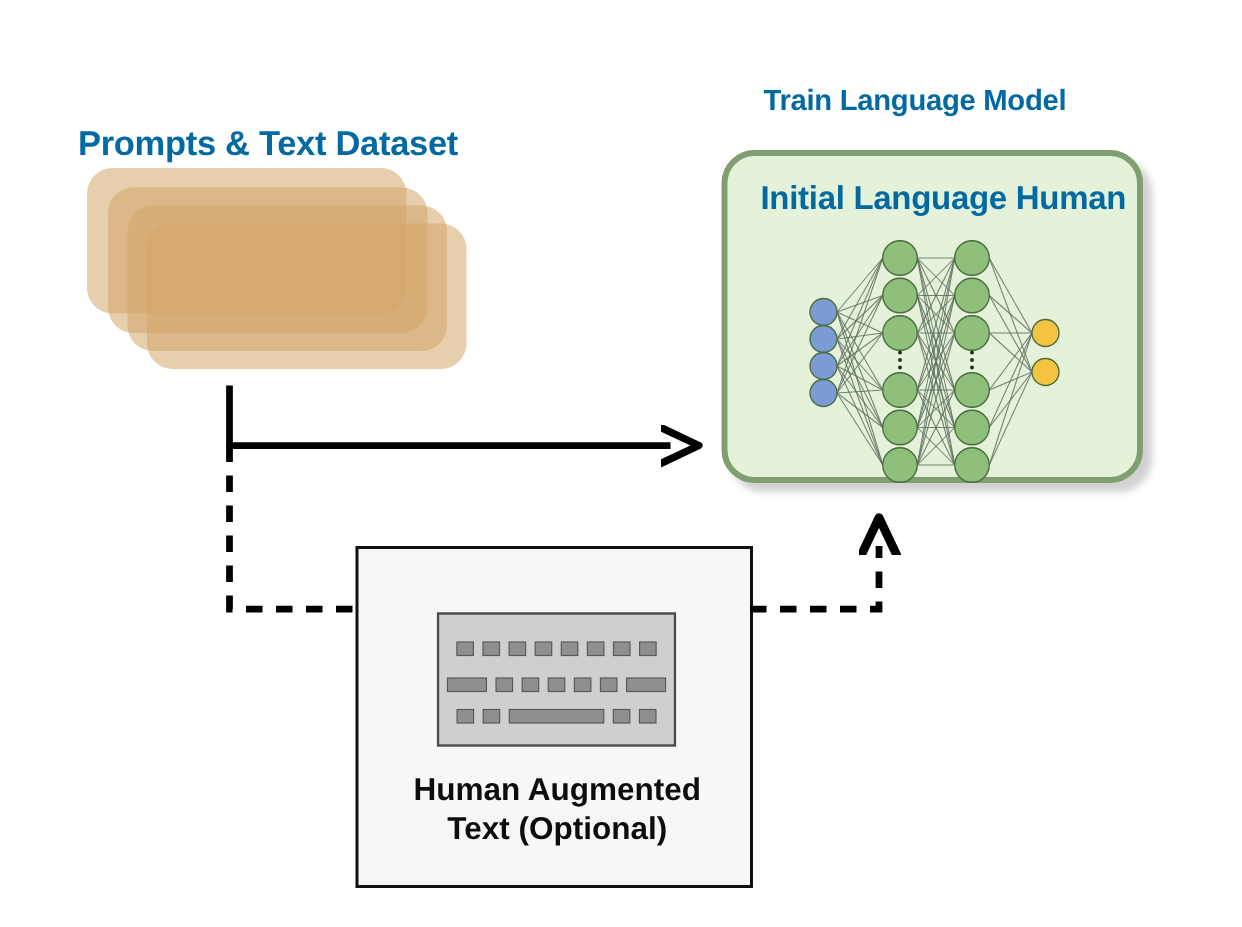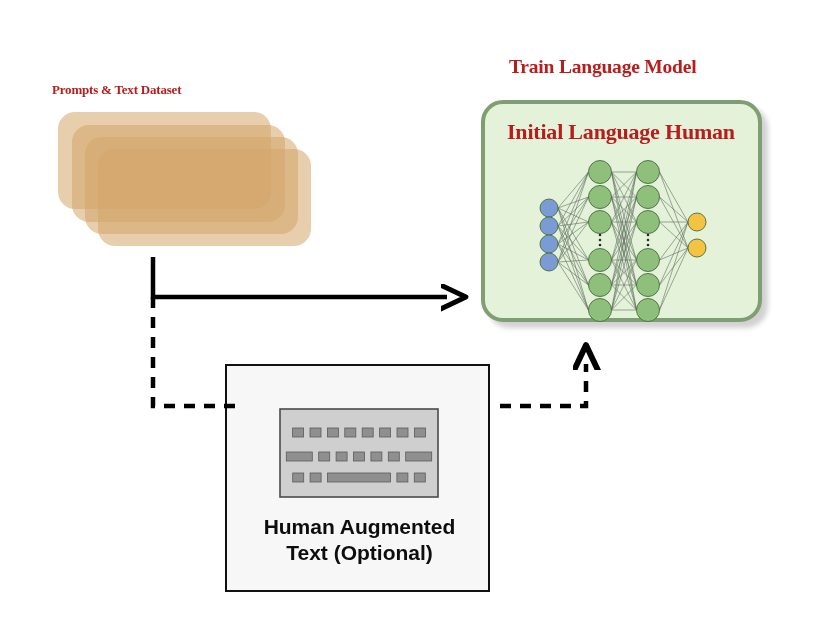--- a/index.html
+++ b/index.html
@@ -36,29 +36,28 @@
   }
   #stack-card-0 { left: 58px;  top: 112px; }
   #stack-card-1 { left: 72px;  top: 125px; }
   #stack-card-2 { left: 85px;  top: 137px; }
   #stack-card-3 { left: 98px;  top: 149px; }
 
   
   .label {
     position: absolute;
     font-weight: bold;
-    color: #b91c1c;
+    color: #0369a1;
     letter-spacing: -0.2px;
     white-space: nowrap;
-    font-family: Liberation Serif, serif;
   }
   #dataset-title {
     left: 52px;
     top: 82px;
-    font-size: 13px;
+    font-size: 23px;
   }
   #train-title {
     left: 509px;
     top: 56px;
     font-size: 19.5px;
   }
   #model-title {
     left: 507px;
     top: 119px;
     font-size: 22px;
@@ -81,21 +80,21 @@
   
   #neural-net {
     position: absolute;
     left: 481px;
     top: 100px;
   }
 
   
   #human-box {
     position: absolute;
-    left: 225px;
+    left: 237px;
     top: 364px;
     width: 265px;
     height: 228px;
     background: #f7f7f7;
     border: 2.5px solid #111111;
     box-sizing: border-box;
   }
   #keyboard-icon {
     position: absolute;
     left: 52px;

